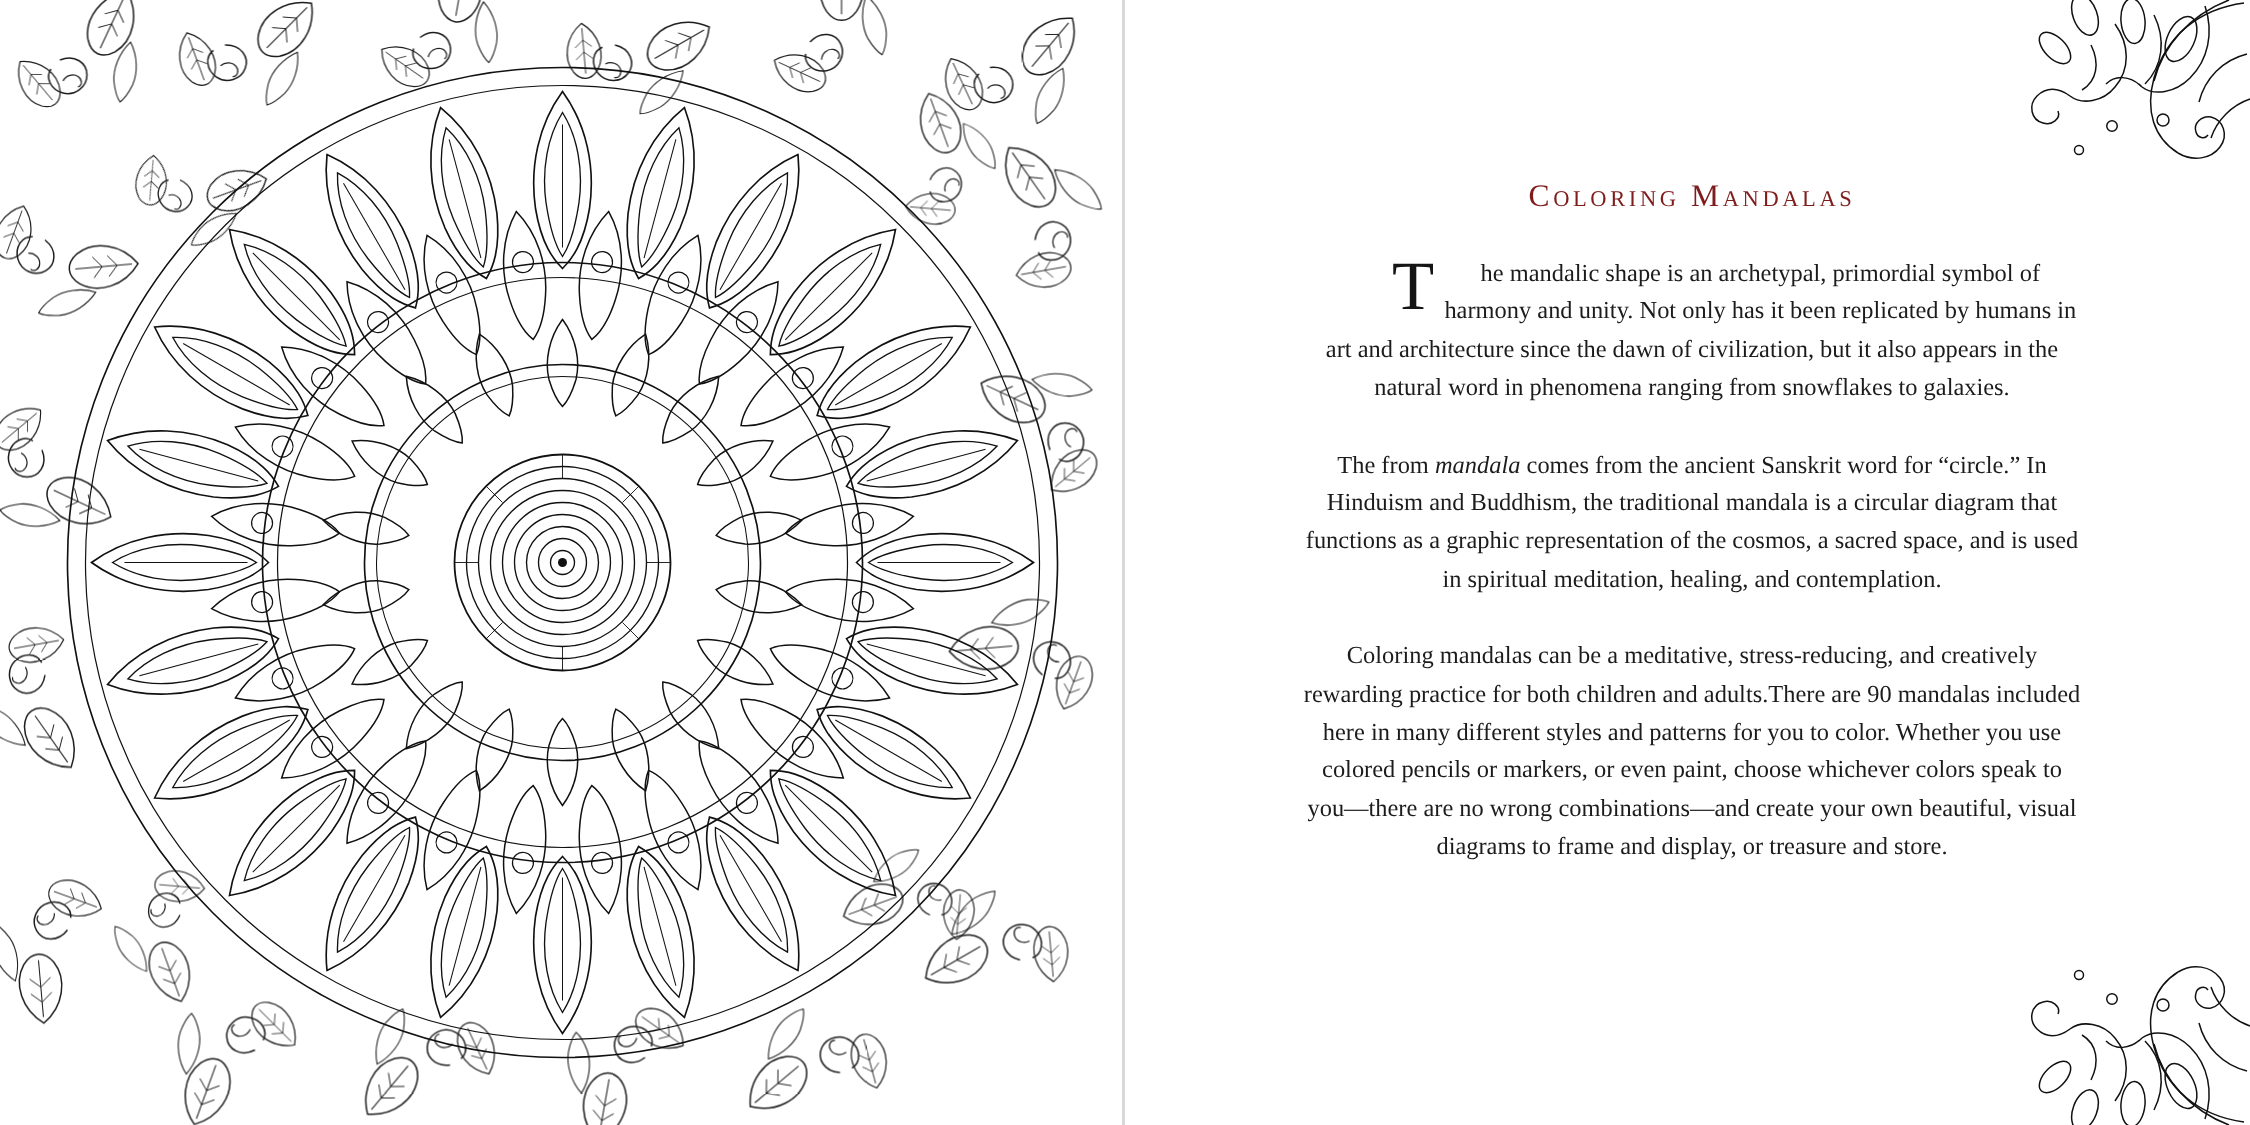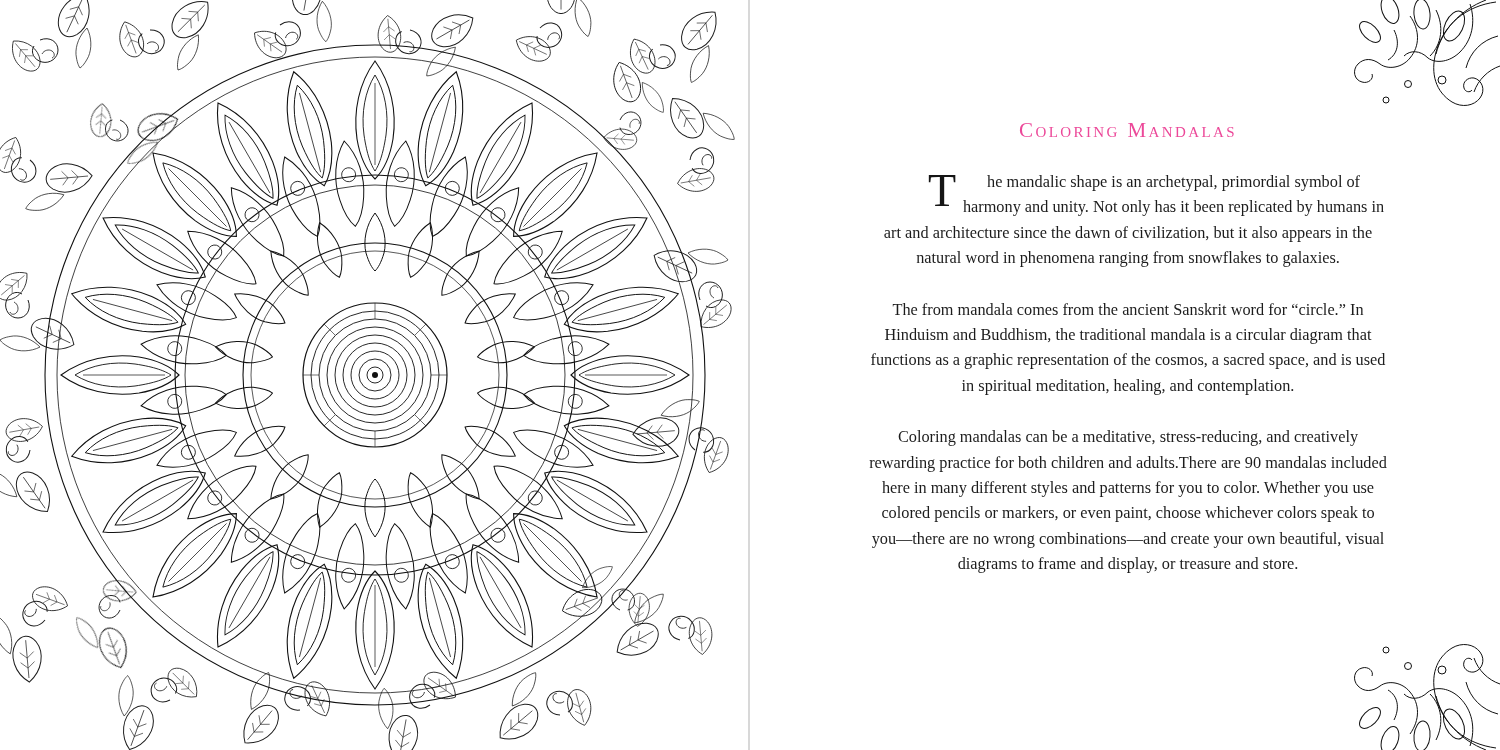--- a/index.html
+++ b/index.html
@@ -81,21 +81,21 @@
     width: 520px;
     text-align: center;
   }
   .page-title {
     font-family: "Liberation Serif", serif;
     font-size: 21px;
     letter-spacing: 2.4px;
     font-variant: small-caps;
     text-transform: capitalize;
     margin: 0 0 26px 0;
-    color: #ec4899;
+    color: #7f1d1d;
     font-weight: normal;
   }
   .para {
     font-size: 16.3px;
     line-height: 25.4px;
     margin: 0 0 26px 0;
     color: #1c1c1c;
     text-align: center;
   }
   .para:last-child { margin-bottom: 0; }
@@ -108,21 +108,21 @@
     font-family: "Liberation Serif", serif;
     font-size: 46px;
     line-height: 36px;
     padding: 4px 3px 0 0;
     margin-left: 60px;
     color: #151515;
   }
   .para.first .body-text {
     display: block;
   }
-  .italic { }
+  .italic { font-style: italic; }
 </style>
 </head>
 <body>
 
 <div class="spread">
 
   <div class="page-left">
     <div class="mandala-wrap">
       <svg viewBox="0 0 750 750" xmlns="http://www.w3.org/2000/svg">
         <defs>

